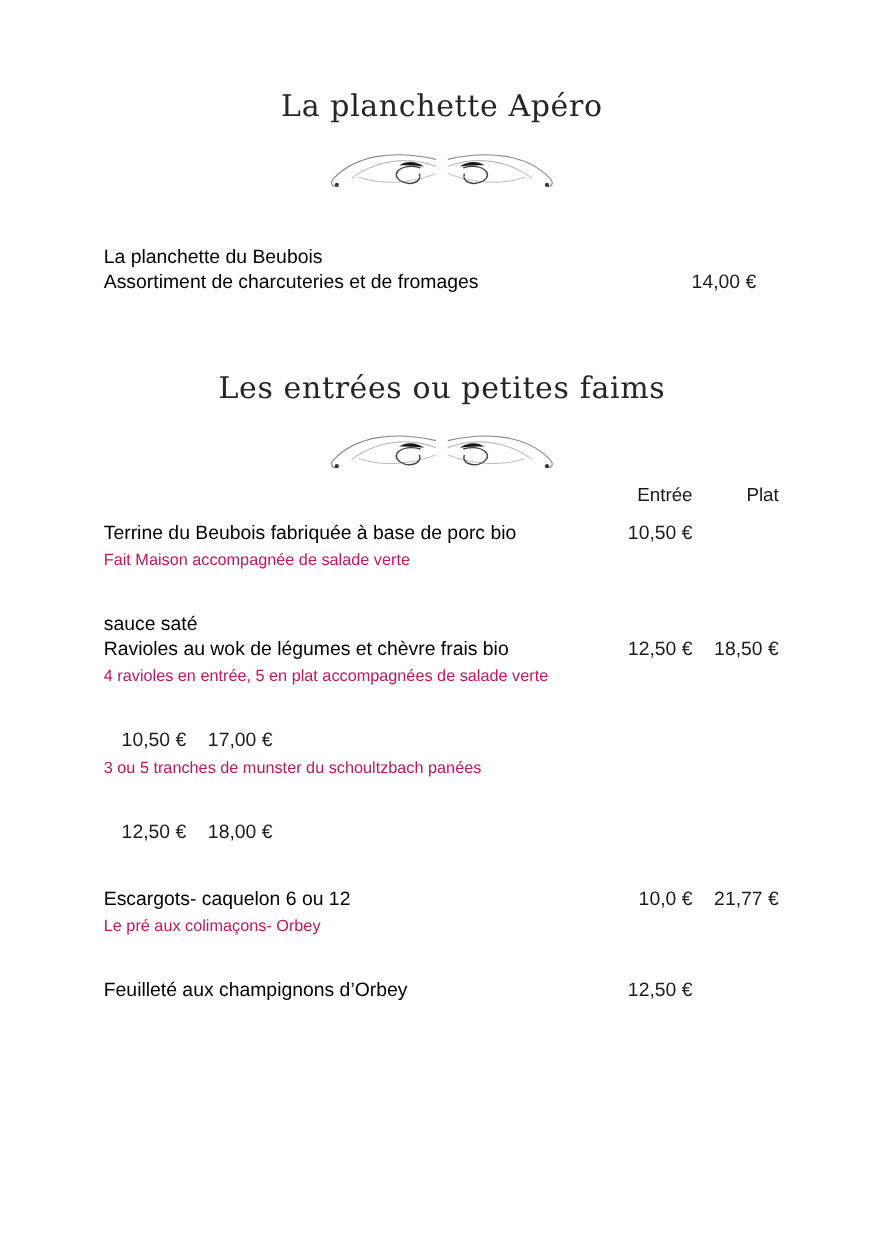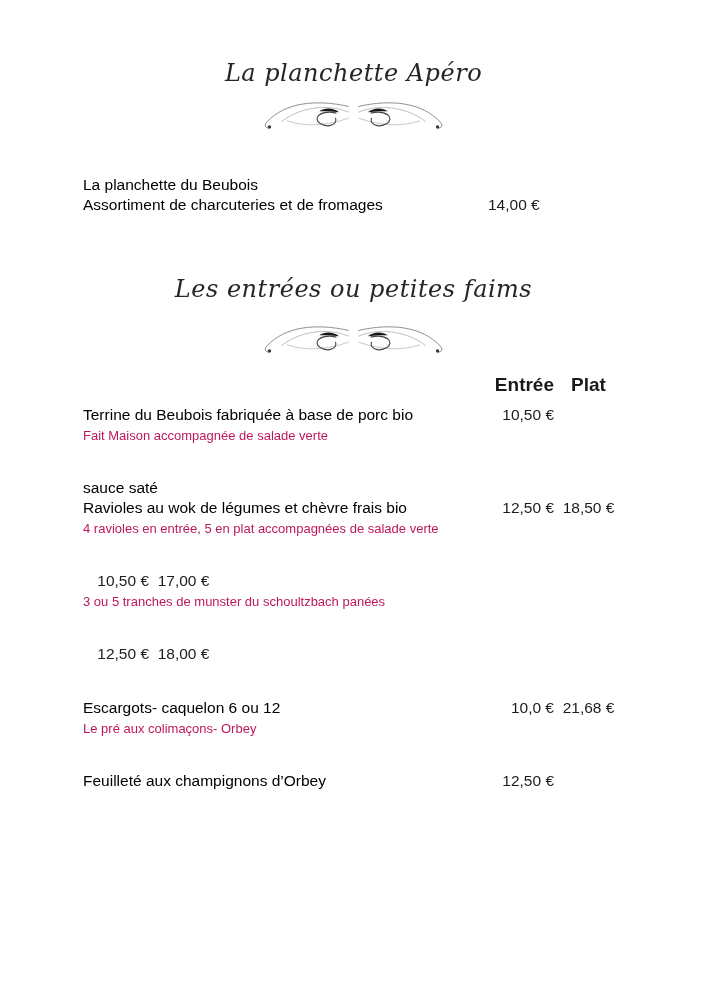--- a/index.html
+++ b/index.html
@@ -9,47 +9,46 @@
     height: 1000px;
     margin: 0 auto;
     background: #ffffff;
     box-sizing: border-box;
     padding-top: 52px;
     font-family: "Liberation Sans", sans-serif;
     color: #1f1f1f;
     overflow: hidden;
   }
   .section-title {
-    margin: 5px;
+    margin: 17px;
     text-align: center;
     font-family: "DejaVu Serif", serif;
-    font-style: italic;
     font-weight: 400;
     font-size: 24px;
     line-height: 32px;
     color: #262626;
     letter-spacing: 0.5px;
   }
   .flourish {
     display: block;
     margin: 8px auto 0 auto;
   }
   .flourish-2 { margin-top: 16px; }
   .content {
     margin-left: 83px;
     margin-right: 84px; 
   }
   .item1-block { margin-top: 40px; }
   .section2-head { margin-top: 58px; }
   .cols-header {
     display: flex;
-    margin-top: 16px;
+    margin-top: 6px;
     margin-bottom: 10px;
-    font-size: 19px;
-    font-weight: 700;
+    font-size: 15px;
+    font-weight: 400;
     line-height: 20px;
     color: #1a1a1a;
   }
   .cols-header .spacer { flex: 1; }
   .row { }
   .row + .row { margin-top: 34px; }
   .row-main {
     display: flex;
     align-items: flex-end;
   }
@@ -60,22 +59,22 @@
     color: #000000;
   }
   .price-cols {
     display: flex;
     white-space: nowrap;
     font-size: 15.5px;
     line-height: 20px;
     color: #1c1c1c;
   }
   .col-entree { display: inline-block; width: 66px; text-align: right; }
-  .col-plat   { display: inline-block; width: 69px; text-align: center; }
-  .price-single { display: inline-block; width: 117px; padding-right: 18px; }
+  .col-plat   { display: inline-block; width: 69px; text-align: right; }
+  .price-single { display: inline-block; width: 117px; text-align: right; padding-right: 18px; }
   .item-sub {
     font-size: 13px;
     line-height: 16px;
     margin-top: 3px;
     color: #be185d;
   }
 </style>
 </head>
 <body>
 
@@ -173,21 +172,21 @@
           <span class="col-plat">18,00 €</span>
         </div>
       </div>
     </div>
 
     <div class="row">
       <div class="row-main">
         <div class="item-titles">Escargots- caquelon 6 ou 12</div>
         <div class="price-cols">
           <span class="col-entree">10,0 €</span>
-          <span class="col-plat">21,68 €</span>
+          <span class="col-plat">21,77 €</span>
         </div>
       </div>
       <div class="item-sub">Le pré aux colimaçons- Orbey</div>
     </div>
 
     <div class="row">
       <div class="row-main">
         <div class="item-titles">Feuilleté aux champignons d’Orbey</div>
         <div class="price-cols">
           <span class="col-entree">12,50 €</span>

